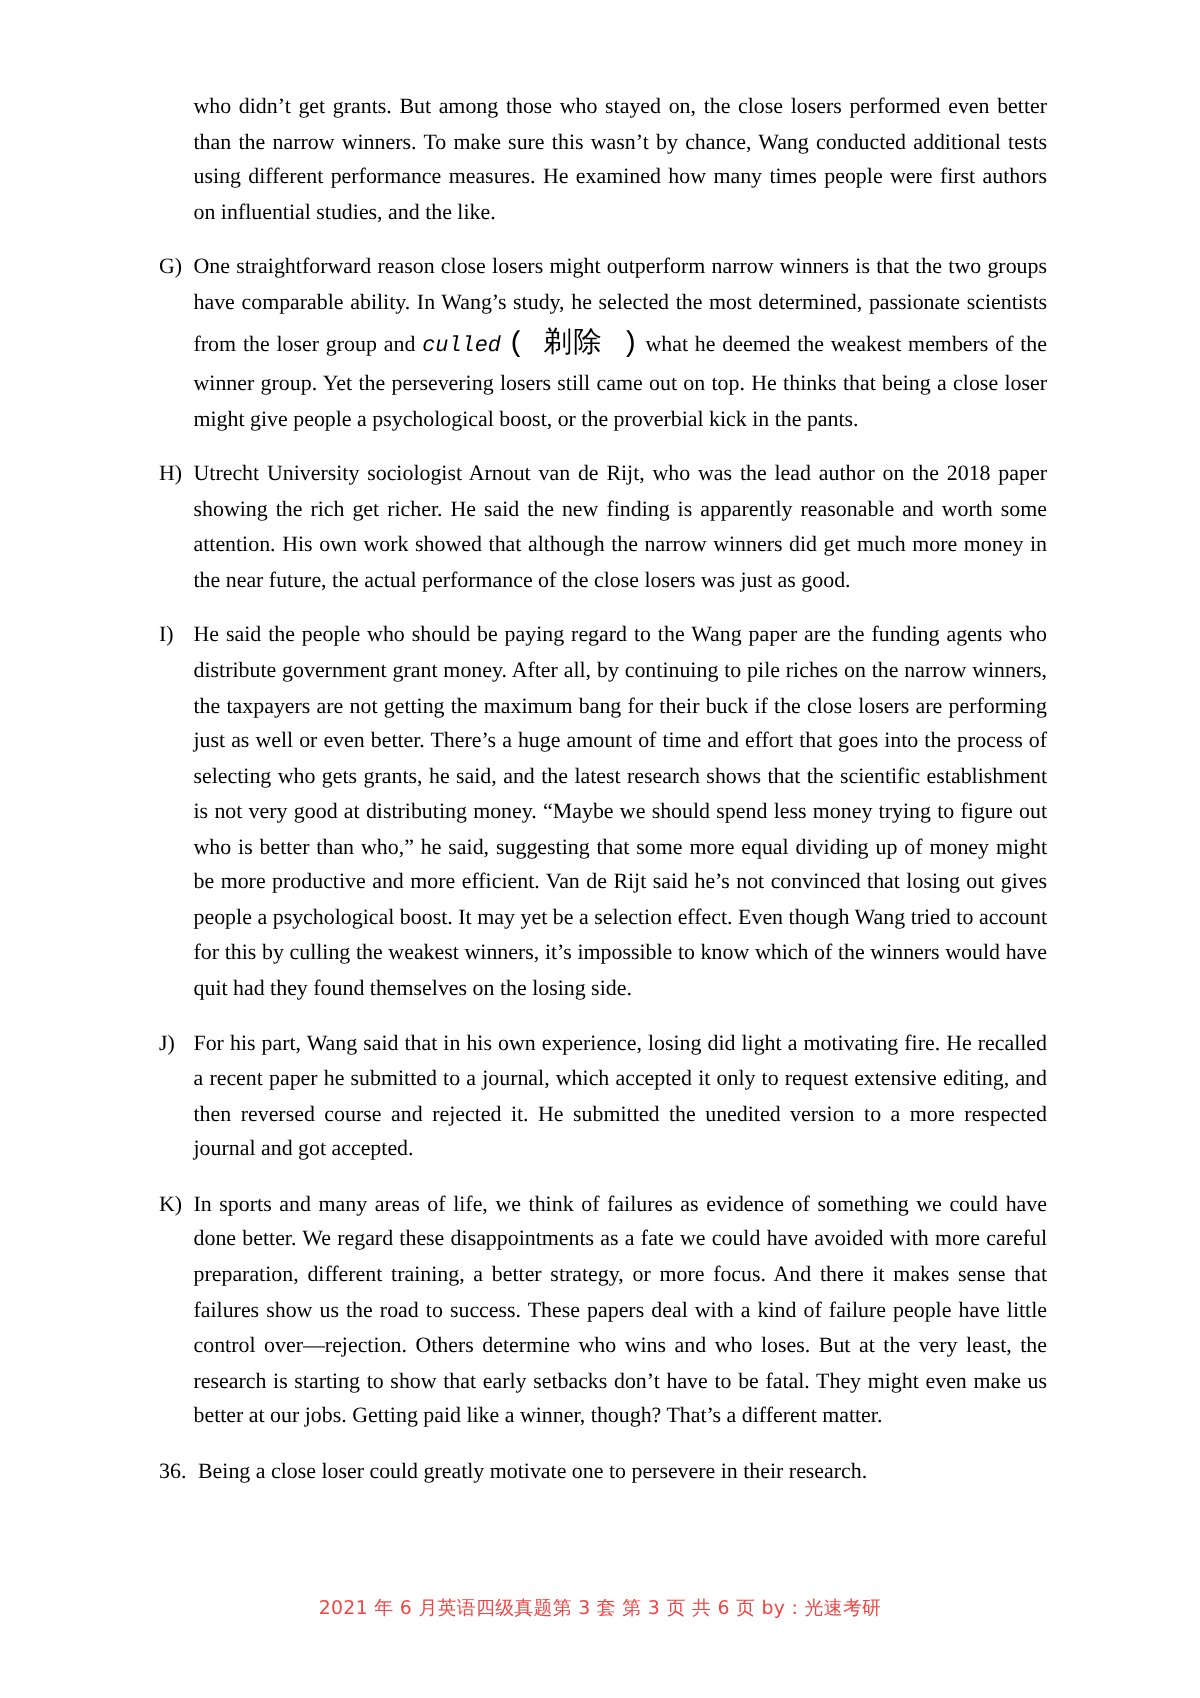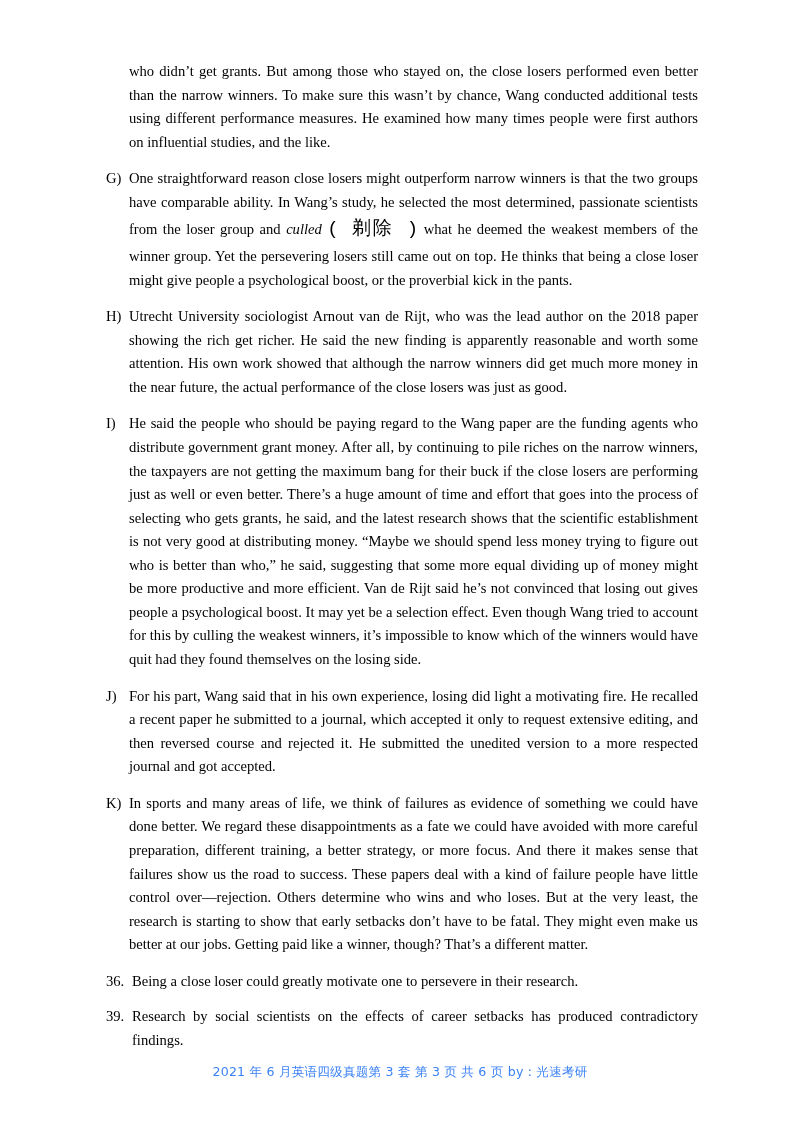--- a/index.html
+++ b/index.html
@@ -50,20 +50,21 @@
   .para-body {
     flex: 1 1 auto;
     text-align: justify;
     text-justify: inter-word;
     hyphens: none;
     font-size: 14.6px;
     line-height: 1.615;
   }
   em.term {
     font-style: italic;
+    font-family: Liberation Mono, monospace;
   }
   .cjk {
     font-family: Liberation Mono, monospace;
     font-size: 19px;
   }
   
   .qlist {
   }
   .qitem {
     display: flex;
@@ -85,21 +86,21 @@
   
   .footer {
     position: absolute;
     left: 0;
     top: 1063px;
     width: 800px;
     text-align: center;
     font-size: 12.6px;
     line-height: 1.4;
     font-family: "DejaVu Sans", "Liberation Sans", sans-serif;
-    color: #3b82f6;
+    color: #ef4444;
     letter-spacing: 0.2px;
   }
 </style>
 </head>
 <body>
 
 <div class="page">
 
   <div class="content">
 
@@ -135,23 +136,19 @@
 
     <div class="qlist">
 
       <div class="qitem">
         <div class="qnum">36.</div>
         <div class="qtext">Being a close loser could greatly motivate one to persevere in their research.</div>
       </div>
 
 
 
-      <div class="qitem">
-        <div class="qnum">39.</div>
-        <div class="qtext">Research by social scientists on the effects of career setbacks has produced contradictory findings.</div>
-      </div>
 
     </div>
   </div>
 
   <div class="footer">2021 年 6 月英语四级真题第 3 套  第 3 页 共 6 页 by：光速考研</div>
 
 </div>
 
 </body></html>

